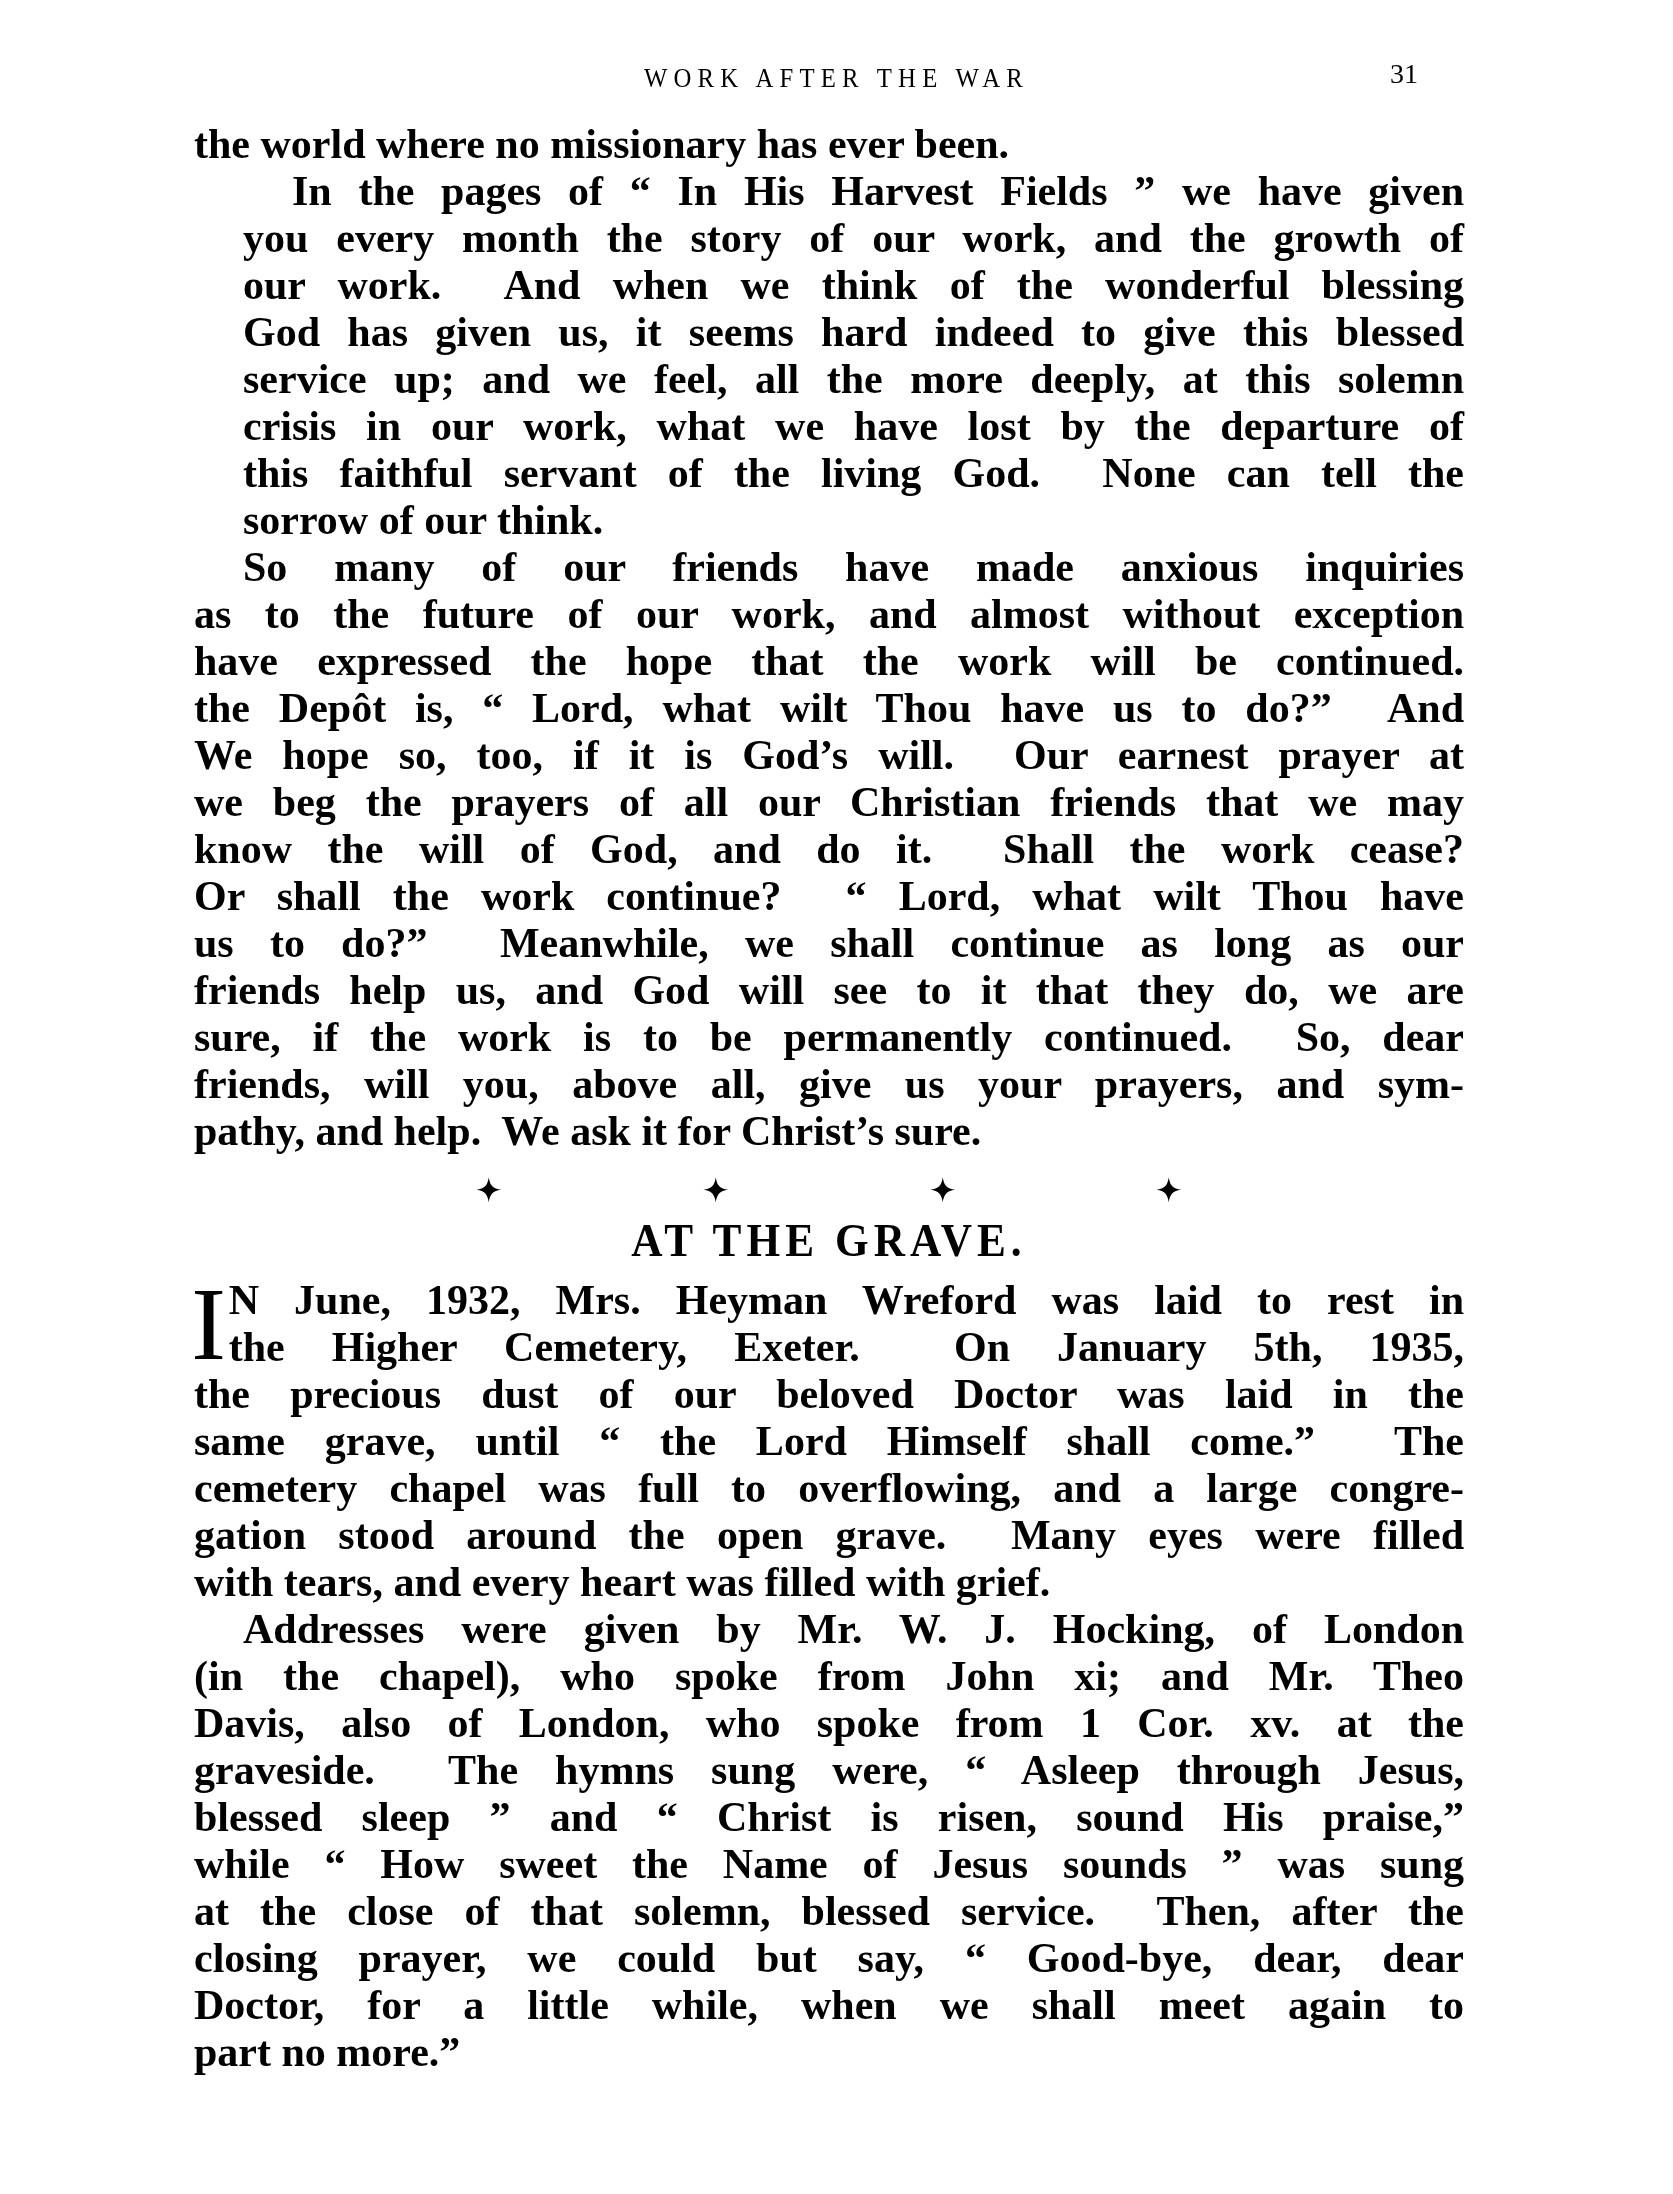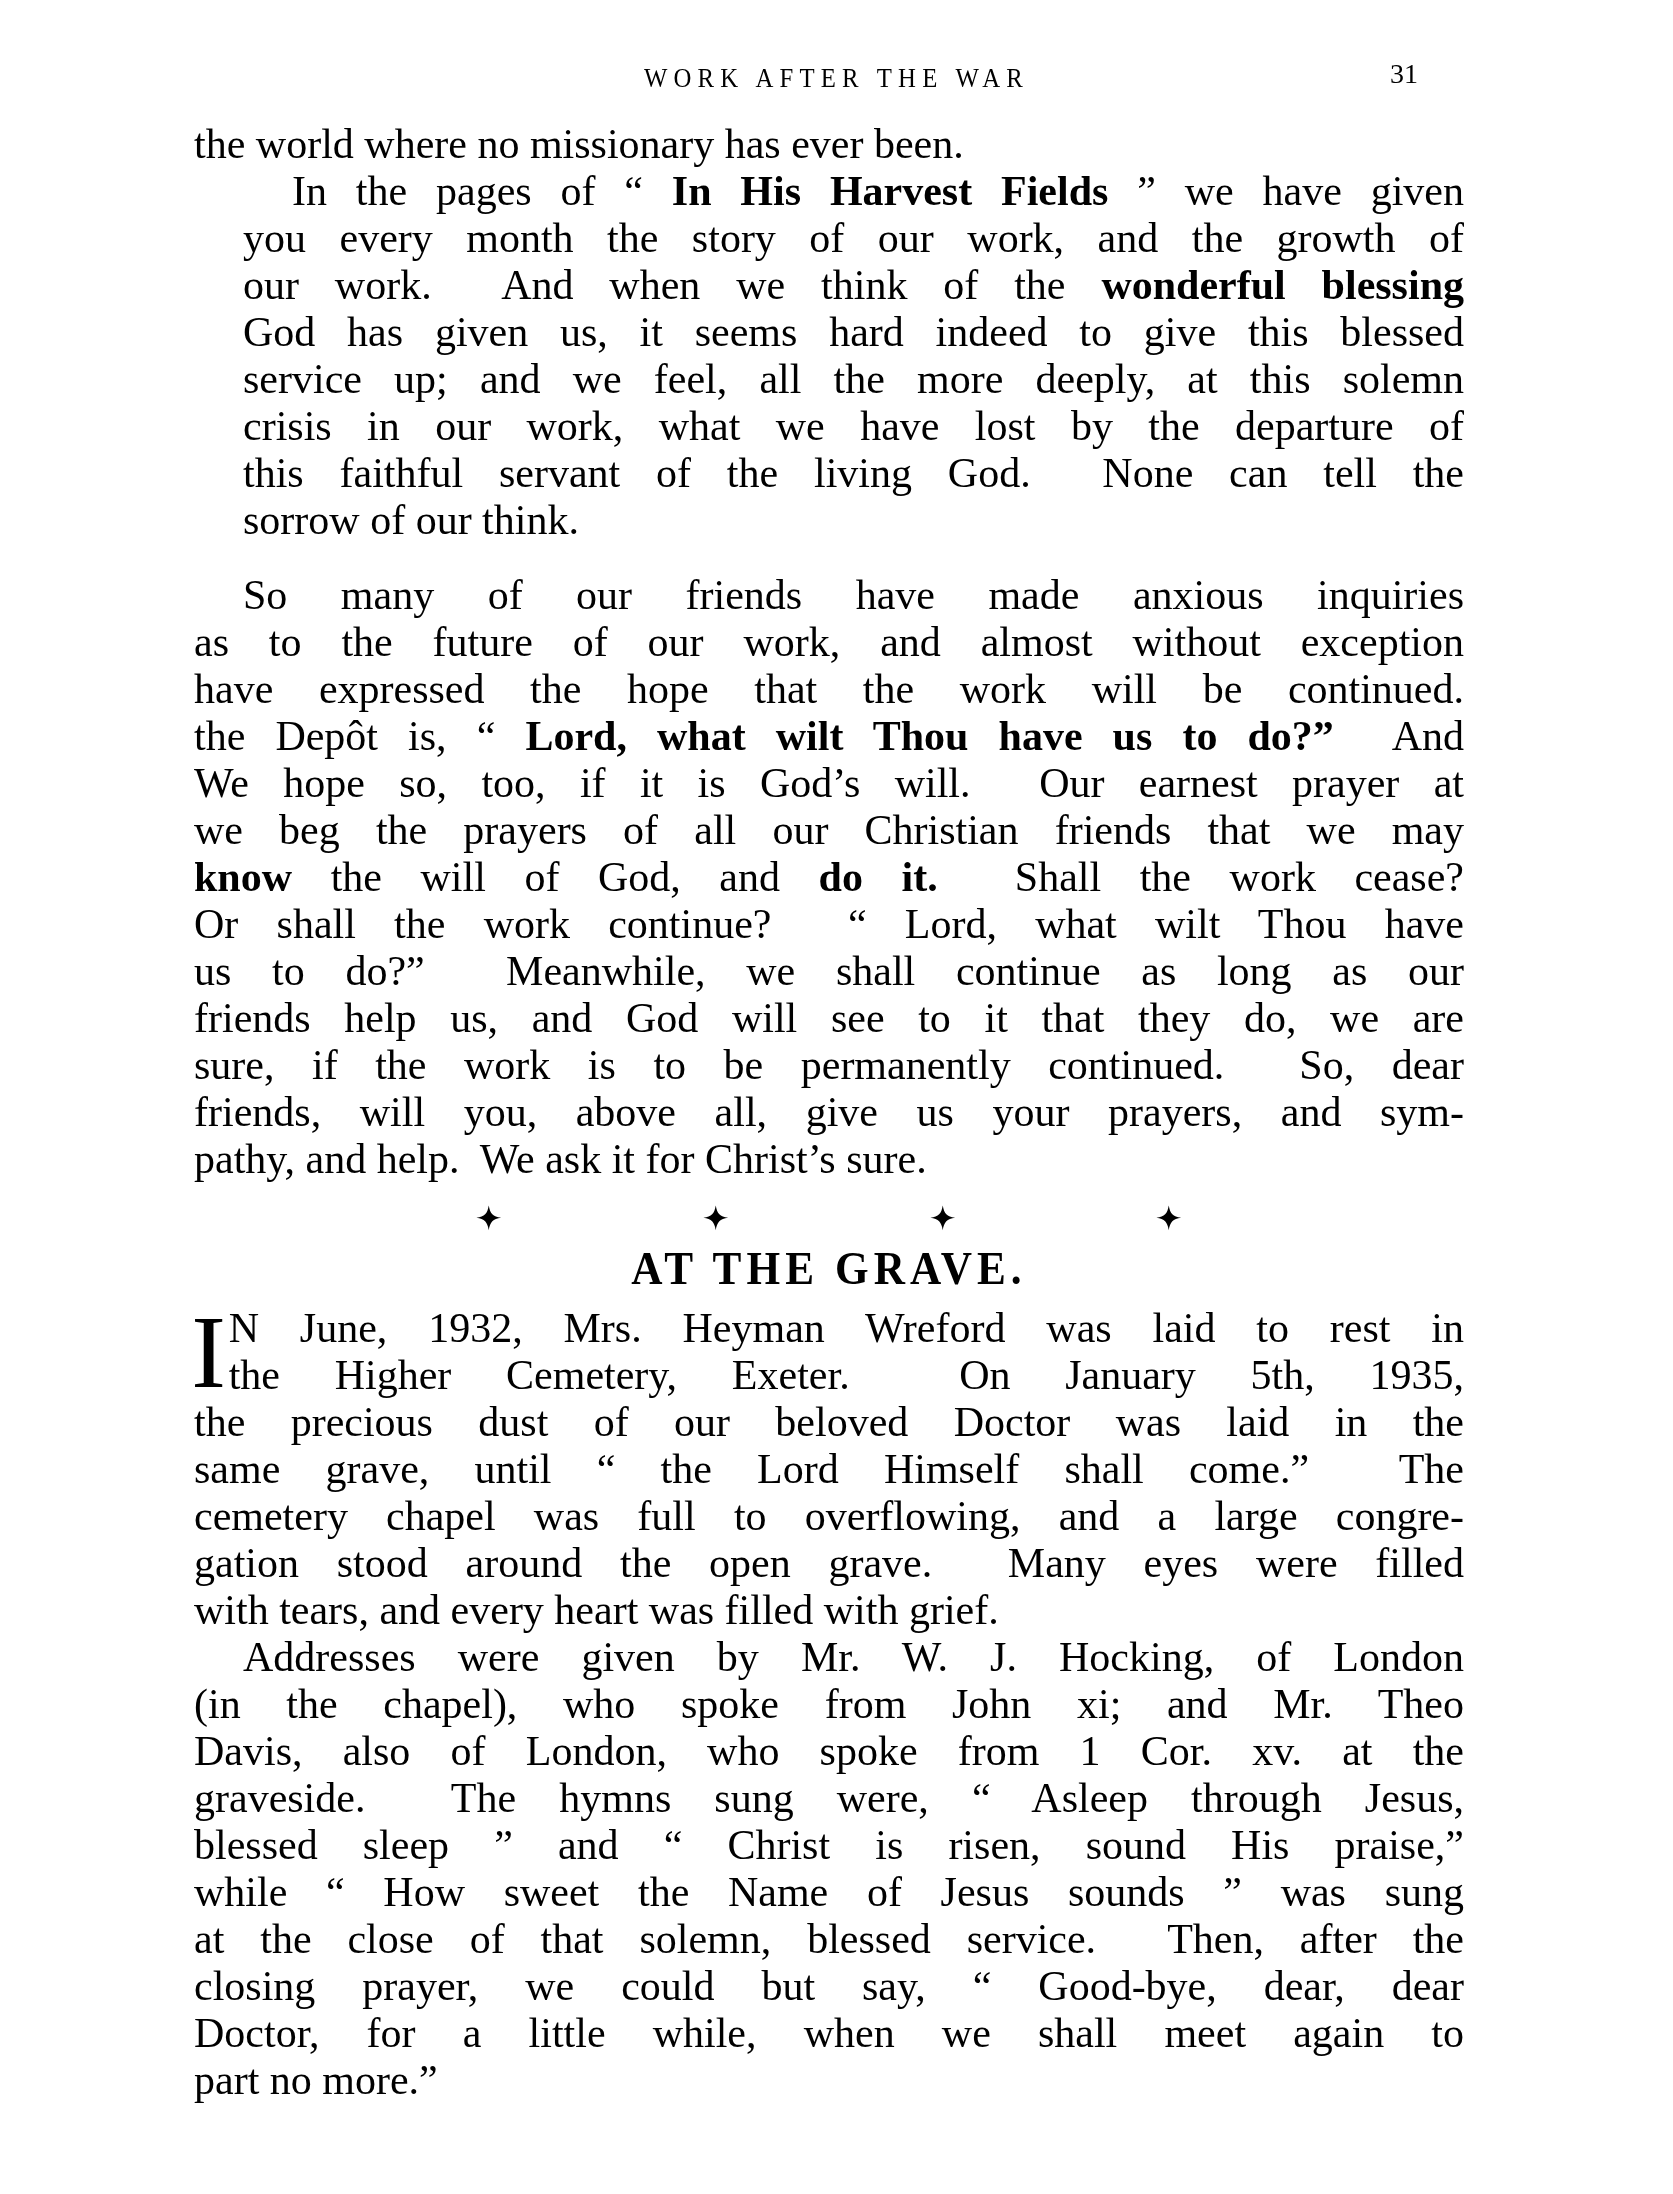--- a/index.html
+++ b/index.html
@@ -20,21 +20,21 @@
 
   .text-block {
     position: absolute; left: 194px; top: 121px; width: 1270px;
     font-family: "Liberation Serif", serif;
     font-size: 42px; line-height: 47px;
   }
   .para { margin: 0; text-align: justify; text-align-last: left; hyphens: none; }
   .para.indent { text-indent: 49px; }
   .line { display: block; text-align: justify; text-align-last: justify; white-space: nowrap; }
   .line.last { text-align-last: left; }
-  .line span { white-space: pre; }
+  .line span { white-space: pre; font-weight: bold; }
   b { font-weight: bold; }
 
   .ornaments {
     position: relative; height: 48px; margin-top: 5.5px;
   }
   .ornament {
     position: absolute; top: 15px; width: 27.5px; height: 27.5px;
   }
   .ornament svg { width: 27.5px; height: 27.5px; display: block; }
 
@@ -70,21 +70,21 @@
       <span class="line"><span>you every month the story of our work, and the growth of</span></span>
       <span class="line"><span>our work.  And when we think of the </span><b>wonderful blessing</b></span>
       <span class="line"><span>God has given us, it seems hard indeed to give this blessed</span></span>
       <span class="line"><span>service up; and we feel, all the more deeply, at this solemn</span></span>
       <span class="line"><span>crisis in our work, what we have lost by the departure of</span></span>
       <span class="line"><span>this faithful servant of the living God.  None can tell the</span></span>
       <span class="line last"><span>sorrow of our think.</span></span>
     </p>
 
     <p class="para">
-      <span class="line" style="padding-left:49px;margin-top:28px;"><span>So many of our friends have made anxious inquiries</span></span>
+      <span class="line" style="padding-left:49px;"><span>So many of our friends have made anxious inquiries</span></span>
       <span class="line"><span>as to the future of our work, and almost without exception</span></span>
       <span class="line"><span>have expressed the hope that the work will be continued.</span></span>
       <span class="line"><span>the Depôt is, “ </span><b>Lord, what wilt Thou have us to do?”</b><span>  And</span></span>
       <span class="line"><span>We hope so, too, if it is God’s will.  Our earnest prayer at</span></span>
       <span class="line"><span>we beg the prayers of all our Christian friends that we may</span></span>
       <span class="line"><b>know</b><span> the will of God, and </span><b>do it.</b><span>  Shall the work cease?</span></span>
       <span class="line"><span>Or shall the work continue?  “ Lord, what wilt Thou have</span></span>
       <span class="line"><span>us to do?”  Meanwhile, we shall continue as long as our</span></span>
       <span class="line"><span>friends help us, and God will see to it that they do, we are</span></span>
       <span class="line"><span>sure, if the work is to be permanently continued.  So, dear</span></span>

